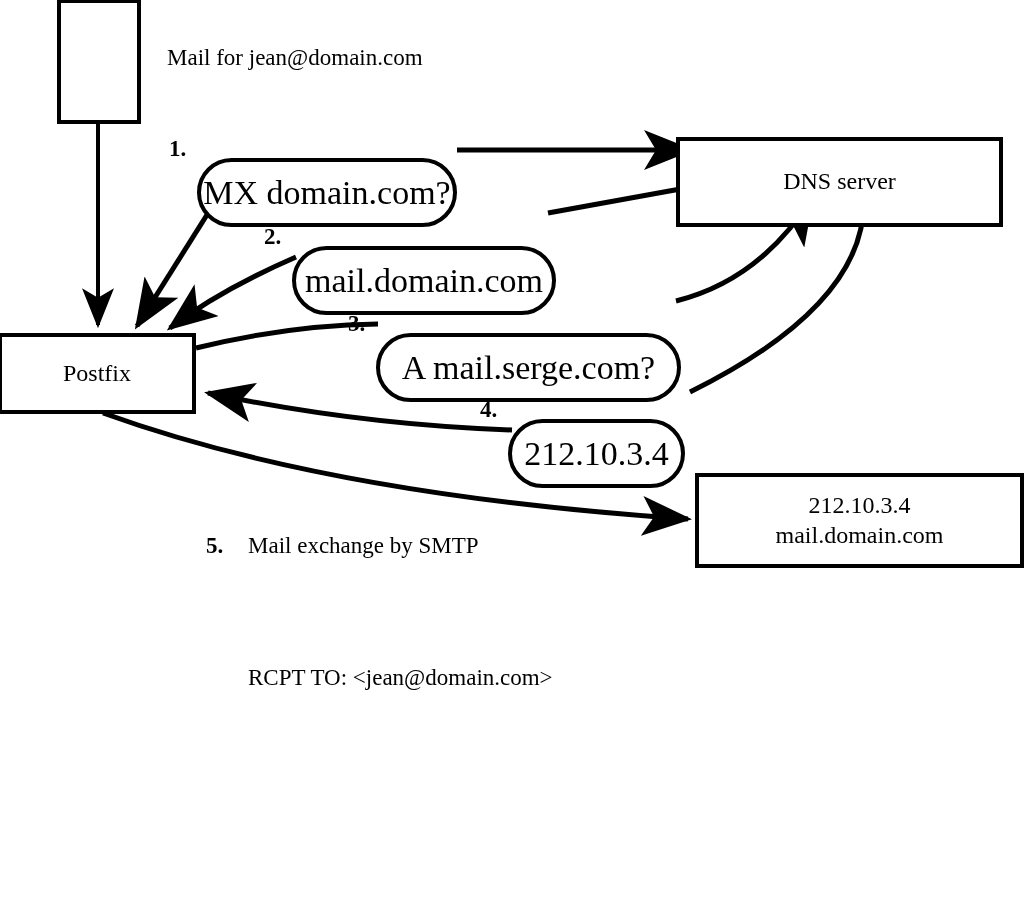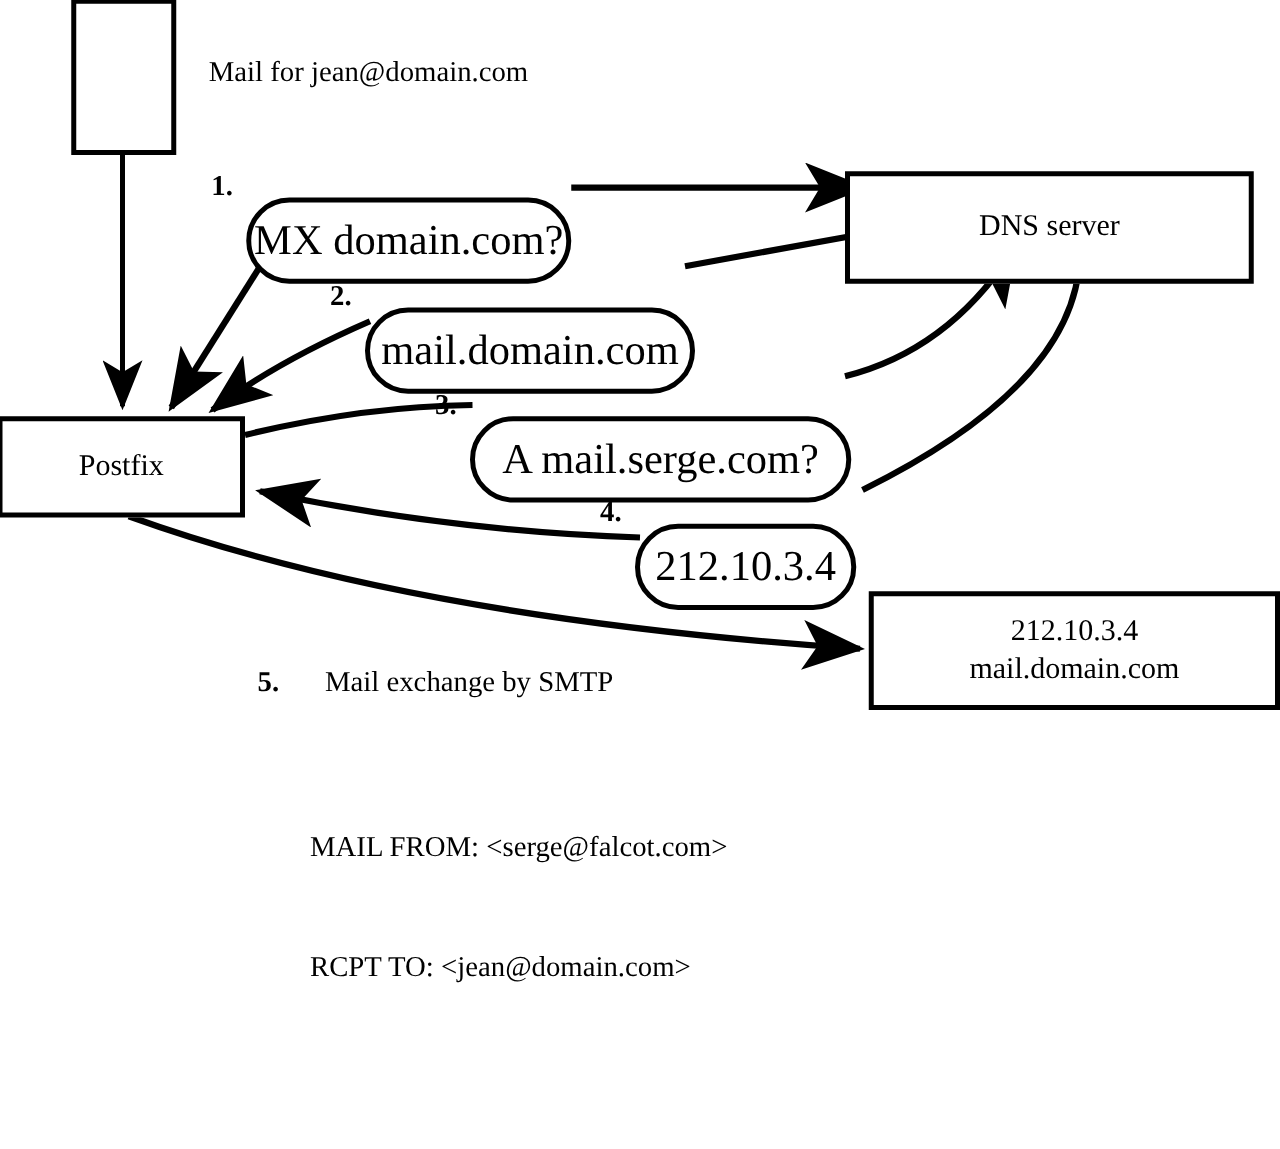--- a/index.html
+++ b/index.html
@@ -150,24 +150,23 @@
   <div class="pill" style="left:376px; top:289px; width:305px; height:69px;">
     <span>A mail.serge.com?</span>
   </div>
 
   <div class="step-num" style="left:480px; top:397px;">4.</div>
   <div class="pill" style="left:508px; top:375px; width:177px; height:69px;">
     <span>212.10.3.4</span>
   </div>
 
   <div class="smtp-label" style="left:206px; top:533px; font-weight:bold;">5.</div>
-  <div class="smtp-label" style="left:248px; top:533px;margin-left:12px;">Mail exchange by SMTP</div>
+  <div class="smtp-label" style="left:248px; top:533px;">Mail exchange by SMTP</div>
 
   <div class="transcript" style="left:248px; top:598px;">
-    <div>MAIL FROM: &lt;serge@falcot.com&gt;</div>
     <div>RCPT TO: &lt;jean@domain.com&gt;</div>
     
     
     
     
     
     
     
   </div>
 

